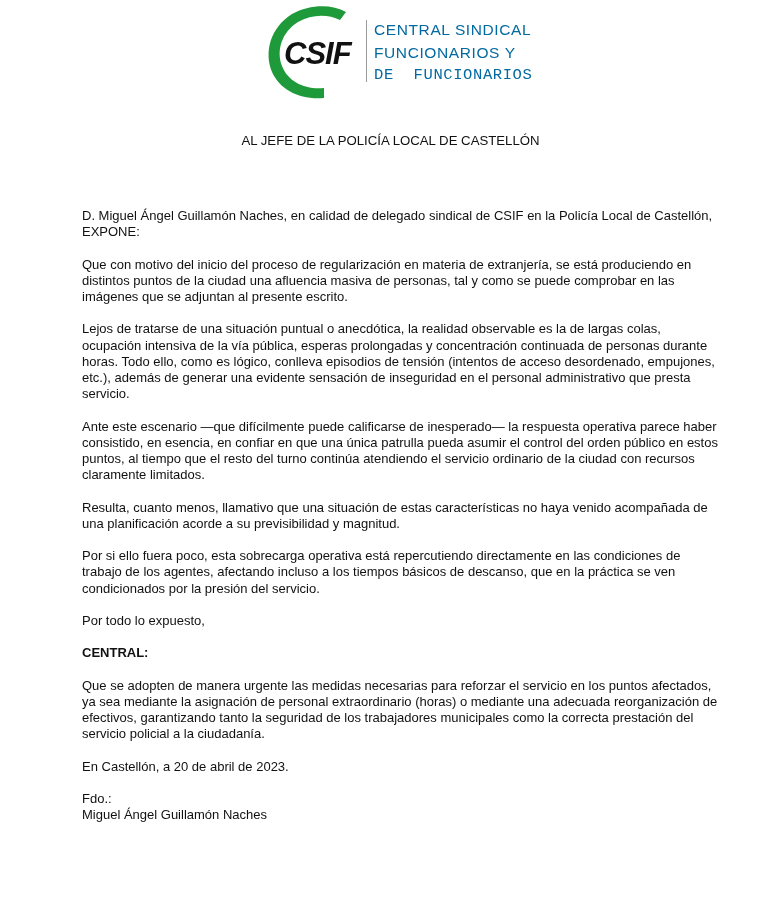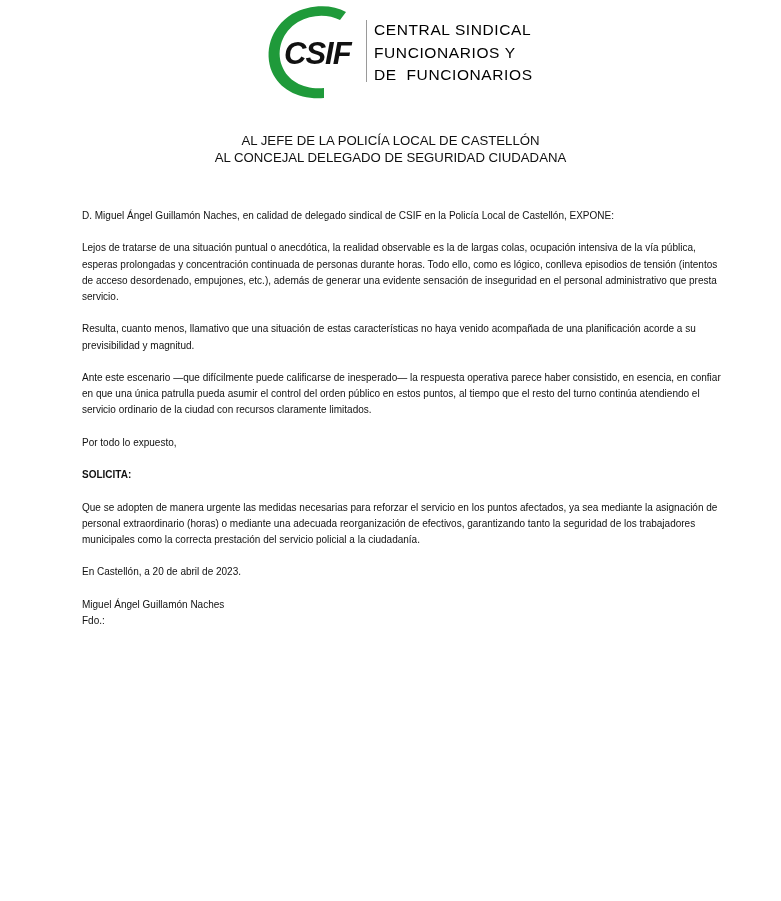--- a/index.html
+++ b/index.html
@@ -37,40 +37,40 @@
       height: 62px;
       background: #9a9a9a;
     }
     .logo-text {
       position: absolute;
       left: 112px;
       top: 17px;
       font-size: 15.5px;
       line-height: 22.5px;
       letter-spacing: 0.6px;
-      color: #000000;
+      color: #0369a1;
       white-space: nowrap;
     }
     .logo-text div { height: 22.5px; }
     .addressees {
       position: absolute;
       left: 0;
       top: 133px;
       width: 781px;
       text-align: center;
       font-size: 13.2px;
       line-height: 16.5px;
       color: #111;
     }
     .content {
       position: absolute;
       left: 82px;
       top: 208px;
       width: 640px;
-      font-size: 10px;
+      font-size: 13px;
       line-height: 16.2px;
       color: #111;
     }
     .content p {
       margin: 0 0 16.2px 0;
     }
     .content p.bold {
       font-weight: bold;
     }
     .signature div {
@@ -84,35 +84,36 @@
   <svg class="logo-mark" viewBox="0 0 100 100" width="100" height="100">
 
     <path d="M84 10 C 70 2, 48 2, 30 12 C 8 26, 2 50, 10 70 C 18 88, 38 98, 62 96 L 62 86 C 44 88, 26 80, 20 64 C 14 48, 20 30, 36 20 C 50 12, 66 12, 78 18 Z" fill="#1f9a3a"></path>
 
     <text x="22" y="62" font-family="Liberation Sans, sans-serif" font-size="31" font-weight="bold" font-style="italic" fill="#111111" letter-spacing="-1">CSIF</text>
   </svg>
   <div class="logo-divider"></div>
   <div class="logo-text">
     <div>CENTRAL SINDICAL</div>
     <div>FUNCIONARIOS Y</div>
-    <div style="white-space: pre;">DE  FUNCIONARIOS</div>
+    <div style="white-space: pre; font-family: Liberation Mono, monospace;">DE  FUNCIONARIOS</div>
   </div>
 </div>
 
 <div class="addressees">
   <div>AL JEFE DE LA POLICÍA LOCAL DE CASTELLÓN</div>
-  <div>AL CONCEJAL DELEGADO DE SEGURIDAD CIUDADANA</div>
 </div>
 
 <div class="content">
   <p>D. Miguel Ángel Guillamón Naches, en calidad de delegado sindical de CSIF en la Policía Local de Castellón, EXPONE:</p>
+  <p>Que con motivo del inicio del proceso de regularización en materia de extranjería, se está produciendo en distintos puntos de la ciudad una afluencia masiva de personas, tal y como se puede comprobar en las imágenes que se adjuntan al presente escrito.</p>
   <p>Lejos de tratarse de una situación puntual o anecdótica, la realidad observable es la de largas colas, ocupación intensiva de la vía pública, esperas prolongadas y concentración continuada de personas durante horas. Todo ello, como es lógico, conlleva episodios de tensión (intentos de acceso desordenado, empujones, etc.), además de generar una evidente sensación de inseguridad en el personal administrativo que presta servicio.</p>
+  <p>Ante este escenario —que difícilmente puede calificarse de inesperado— la respuesta operativa parece haber consistido, en esencia, en confiar en que una única patrulla pueda asumir el control del orden público en estos puntos, al tiempo que el resto del turno continúa atendiendo el servicio ordinario de la ciudad con recursos claramente limitados.</p>
   <p>Resulta, cuanto menos, llamativo que una situación de estas características no haya venido acompañada de una planificación acorde a su previsibilidad y magnitud.</p>
-  <p>Ante este escenario —que difícilmente puede calificarse de inesperado— la respuesta operativa parece haber consistido, en esencia, en confiar en que una única patrulla pueda asumir el control del orden público en estos puntos, al tiempo que el resto del turno continúa atendiendo el servicio ordinario de la ciudad con recursos claramente limitados.</p>
+  <p>Por si ello fuera poco, esta sobrecarga operativa está repercutiendo directamente en las condiciones de trabajo de los agentes, afectando incluso a los tiempos básicos de descanso, que en la práctica se ven condicionados por la presión del servicio.</p>
   <p>Por todo lo expuesto,</p>
-  <p class="bold">SOLICITA:</p>
+  <p class="bold">CENTRAL:</p>
   <p>Que se adopten de manera urgente las medidas necesarias para reforzar el servicio en los puntos afectados, ya sea mediante la asignación de personal extraordinario (horas) o mediante una adecuada reorganización de efectivos, garantizando tanto la seguridad de los trabajadores municipales como la correcta prestación del servicio policial a la ciudadanía.</p>
   <p>En Castellón, a 20 de abril de 2023.</p>
   <div class="signature">
+    <div>Fdo.:</div>
     <div>Miguel Ángel Guillamón Naches</div>
-    <div>Fdo.:</div>
   </div>
 </div>
 
 </body></html>

